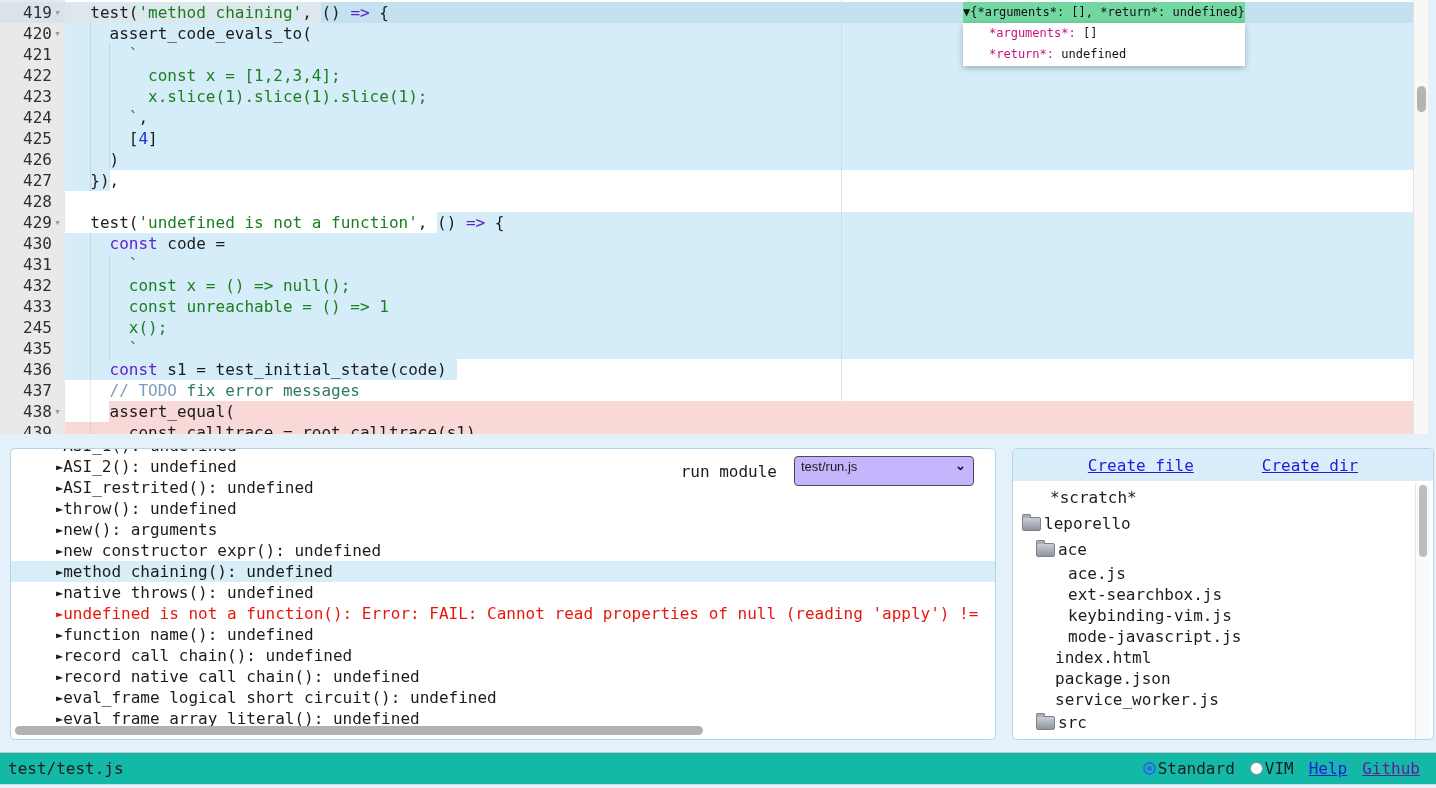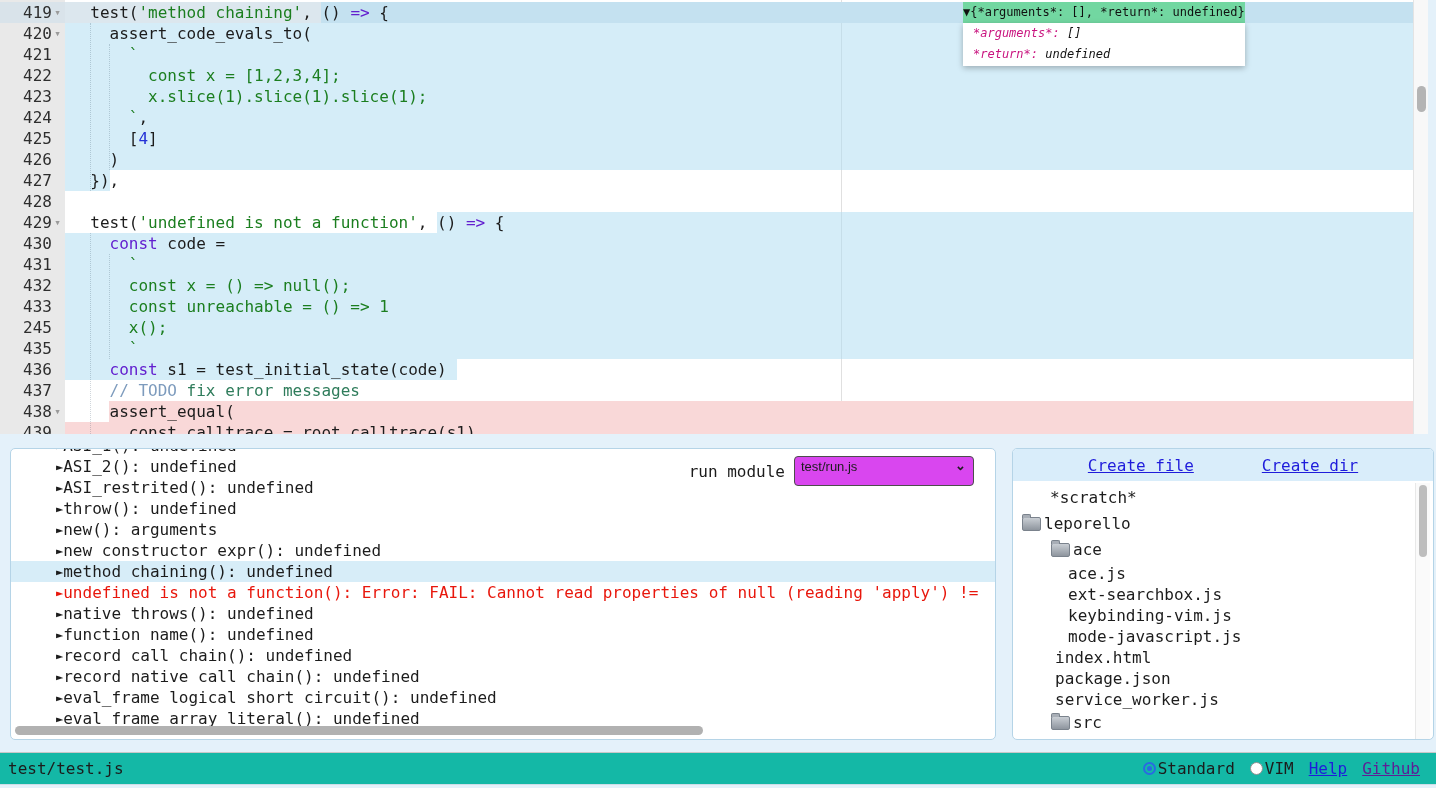--- a/index.html
+++ b/index.html
@@ -32,47 +32,47 @@
   .tk-n{color:#2431d6;}
   .tk-ct{color:#7d9bbd;}
   .tk-cg{color:#2f7c5b;}
   
   #ed-scroll{position:absolute;left:1413px;top:0;width:15px;height:434px;background:#f8f8f8;border-left:1px solid #e3e3e3;z-index:4;}
   #ed-thumb{position:absolute;left:3px;top:86px;width:9px;height:26px;background:#b4b4b4;border-radius:5px;}
   
   #tooltip{position:absolute;left:963px;top:2px;z-index:10;font-size:12px;}
   #tooltip-header{height:21px;line-height:21px;background:#72d7a1;white-space:pre;color:#111;}
   #tooltip-body{background:#ffffff;box-shadow:0 2px 6px rgba(0,0,0,0.28);padding:0 0 1px 0;}
-  .tt-row{height:21px;line-height:21px;white-space:pre;padding-left:10px;font-style:italic;}
+  .tt-row{height:21px;line-height:21px;white-space:pre;padding-left:26px;}
   .tt-key{color:#c9147f;}
   .tt-val{color:#111;}
   
   #console-panel{position:absolute;left:10px;top:448px;width:986px;height:292px;background:#fff;border:1px solid #b5d4e7;border-radius:5px;box-sizing:border-box;overflow:hidden;}
   #console-list{position:relative;}
   .con-row{height:21px;line-height:21px;white-space:pre;padding-left:45px;font-size:16px;}
   .con-row .arrow{font-size:12px;vertical-align:1px;}
   .con-clipped{margin-top:-14px;}
   .con-selected{background:#d7edf8;}
   .con-error{color:#e8170c;}
-  #run-module{position:absolute;top:7px;right:21px;display:flex;align-items:center;gap:9px;z-index:5;background:transparent;}
+  #run-module{position:absolute;top:7px;right:21px;display:flex;align-items:center;gap:17px;z-index:5;background:transparent;}
   #run-module-label{font-size:16px;}
-  #run-module-select{position:relative;width:180px;height:30px;line-height:20px;border:1.5px solid #4d4d4d;border-radius:4px;background:#d946ef;font-family:"Liberation Sans",sans-serif;font-size:13px;padding-left:6px;box-sizing:border-box;}
+  #run-module-select{position:relative;width:180px;height:30px;line-height:20px;border:1.5px solid #4d4d4d;border-radius:4px;background:#c4b5fd;font-family:"Liberation Sans",sans-serif;font-size:13px;padding-left:6px;box-sizing:border-box;}
   #run-module-select .chev{position:absolute;right:7px;top:-1px;font-weight:700;font-size:13px;}
   #con-hscroll{position:absolute;left:0;bottom:3px;width:100%;height:10px;}
   #con-hthumb{position:absolute;left:4px;top:0;width:688px;height:9px;background:#b1b1b1;border-radius:5px;}
   
   #files-panel{position:absolute;left:1012px;top:448px;width:422px;height:292px;background:#fff;border:1px solid #b5d4e7;border-radius:5px;box-sizing:border-box;overflow:hidden;}
   #files-header{height:32px;background:#d9edfa;display:flex;align-items:center;justify-content:center;gap:68px;font-size:16px;}
   #files-header a{color:#1f1cdb;text-decoration:underline;cursor:pointer;}
   #tree{position:relative;padding-top:4px;}
   .tree-row{white-space:pre;font-size:16px;display:flex;align-items:center;}
   .tree-file{height:21px;line-height:21px;}
   .tree-folder,.tree-scratch{height:26px;line-height:26px;}
   .pad-f0{padding-left:9px;}
-  .pad-f1{padding-left:38px;}
+  .pad-f1{padding-left:23px;}
   .pad-scratch{padding-left:37px;}
   .pad-fi1{padding-left:42px;}
   .pad-fi2{padding-left:55px;}
   .folder-ic{display:inline-block;width:17px;height:12px;background:linear-gradient(180deg,#c9ced4 0%,#8e959e 100%);border:1px solid #7a828c;border-radius:2px;position:relative;margin-right:3px;flex:none;}
   .folder-ic::before{content:"";position:absolute;top:-4px;left:-1px;width:7px;height:3px;background:#a8aeb6;border:1px solid #7a828c;border-bottom:none;border-radius:2px 2px 0 0;}
   #tree-scroll{position:absolute;right:3px;top:34px;width:14px;height:256px;background:#fafafa;border-left:1px solid #e8e8e8;}
   #tree-thumb{position:absolute;left:3px;top:2px;width:8px;height:72px;background:#bdbdbd;border-radius:4px;}
   
   #statusbar{position:absolute;left:0;top:752px;width:1436px;height:33px;background:#14b8a6;border-top:1px solid #c8c8c8;border-bottom:1px solid #cfdde8;box-sizing:border-box;display:flex;align-items:center;font-size:16px;}
   #status-file{margin-left:8px;}
@@ -242,22 +242,22 @@
     </span>
   </div>
   <div id="console-list">
       <div class="con-row con-clipped"><span class="arrow">►</span><span>ASI_1(): undefined</span></div>
       <div class="con-row"><span class="arrow">►</span><span>ASI_2(): undefined</span></div>
       <div class="con-row"><span class="arrow">►</span><span>ASI_restrited(): undefined</span></div>
       <div class="con-row"><span class="arrow">►</span><span>throw(): undefined</span></div>
       <div class="con-row"><span class="arrow">►</span><span>new(): arguments</span></div>
       <div class="con-row"><span class="arrow">►</span><span>new constructor expr(): undefined</span></div>
       <div class="con-row con-selected"><span class="arrow">►</span><span>method chaining(): undefined</span></div>
+      <div class="con-row"><span class="arrow">►</span><span>native throws(): undefined</span></div>
       <div class="con-row con-error"><span class="arrow">►</span><span>undefined is not a function(): Error: FAIL: Cannot read properties of null (reading 'apply') !=</span></div>
-      <div class="con-row"><span class="arrow">►</span><span>native throws(): undefined</span></div>
       <div class="con-row"><span class="arrow">►</span><span>function name(): undefined</span></div>
       <div class="con-row"><span class="arrow">►</span><span>record call chain(): undefined</span></div>
       <div class="con-row"><span class="arrow">►</span><span>record native call chain(): undefined</span></div>
       <div class="con-row"><span class="arrow">►</span><span>eval_frame logical short circuit(): undefined</span></div>
       <div class="con-row"><span class="arrow">►</span><span>eval_frame array_literal(): undefined</span></div>
     </div>
   <div id="con-hscroll">
     <div id="con-hthumb"></div>
   </div>
 </div>

